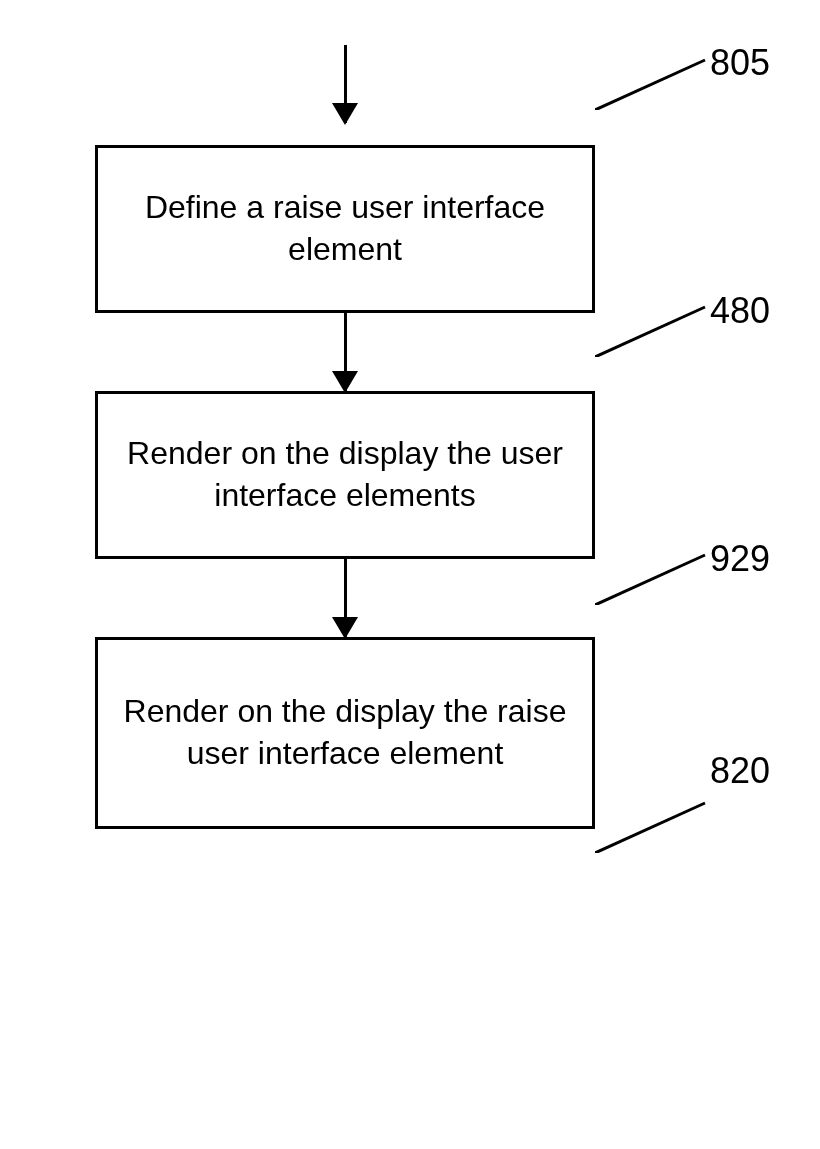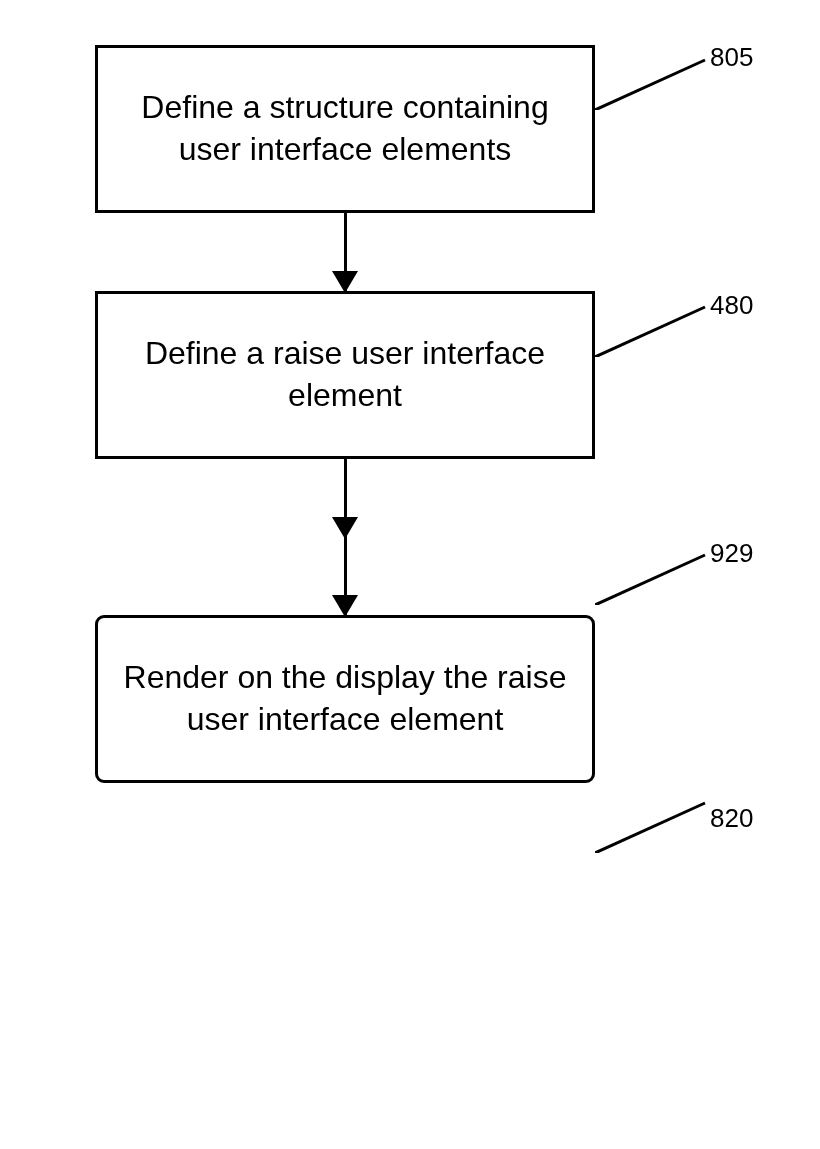--- a/index.html
+++ b/index.html
@@ -43,45 +43,45 @@
       left: 50%;
       transform: translateX(-50%);
       width: 0;
       height: 0;
       border-left: 13px solid transparent;
       border-right: 13px solid transparent;
       border-top: 22px solid #000;
     }
     .label {
       position: absolute;
-      font-size: 26px;
+      font-size: 36px;
       color: #000;
     }
   </style>
 </head>
 <body>
 
 <div class="flowchart">
 
-  <div class="box" style="height:168px;">
-    <span>Define a structure containing user interface elements</span>
+
+  <div class="arrow-down"></div>
+
+  <div class="box" style="height:168px;margin-top:22px;">
+    <span>Define a raise user interface element</span>
   </div>
 
   <div class="arrow-down"></div>
 
   <div class="box" style="height:168px;">
-    <span>Define a raise user interface element</span>
+    <span>Render on the display the user interface elements</span>
   </div>
 
   <div class="arrow-down"></div>
 
-
-  <div class="arrow-down"></div>
-
-  <div class="box" style="height:168px;border-radius:9px;">
+  <div class="box" style="height:192px;">
     <span>Render on the display the raise user interface element</span>
   </div>
 
 </div>
 
 <svg style="position:absolute; left:595px; top:55px; width:120px; height:55px;">
   <line x1="0" y1="55" x2="110" y2="5" stroke="#000" stroke-width="3"></line>
 </svg>
 <div class="label" style="left:710px; top:42px;">805</div>
 
@@ -91,13 +91,13 @@
 <div class="label" style="left:710px; top:290px;">480</div>
 
 <svg style="position:absolute; left:595px; top:550px; width:120px; height:55px;">
   <line x1="0" y1="55" x2="110" y2="5" stroke="#000" stroke-width="3"></line>
 </svg>
 <div class="label" style="left:710px; top:538px;">929</div>
 
 <svg style="position:absolute; left:595px; top:798px; width:120px; height:55px;">
   <line x1="0" y1="55" x2="110" y2="5" stroke="#000" stroke-width="3"></line>
 </svg>
-<div class="label" style="left:710px; top:803px;">820</div>
+<div class="label" style="left:710px; top:750px;">820</div>
 
 </body></html>

